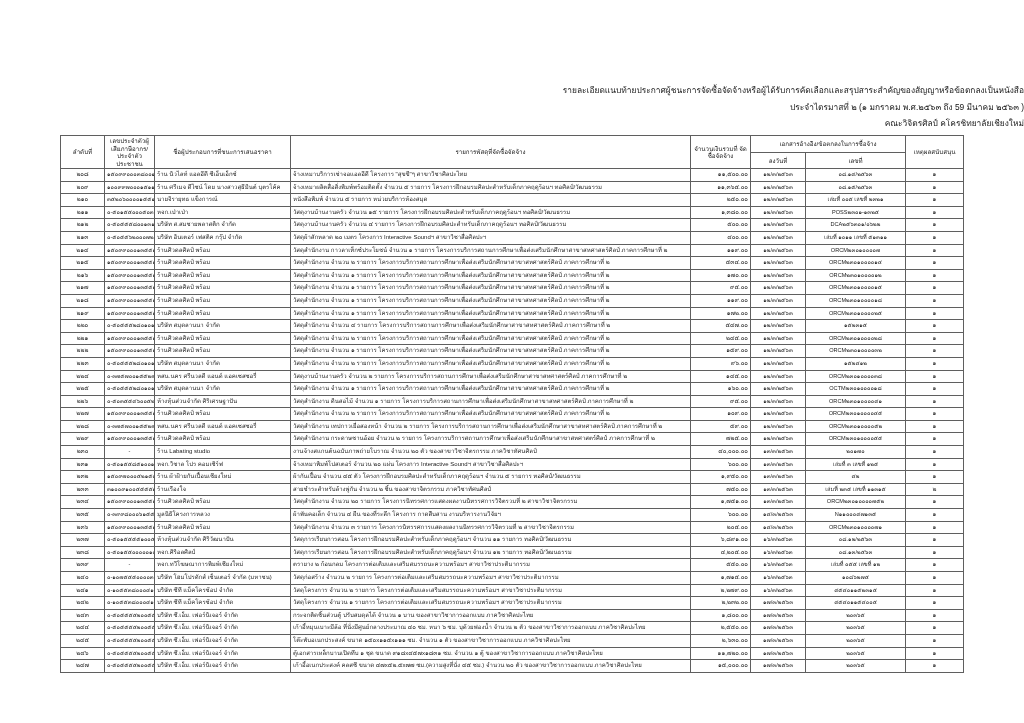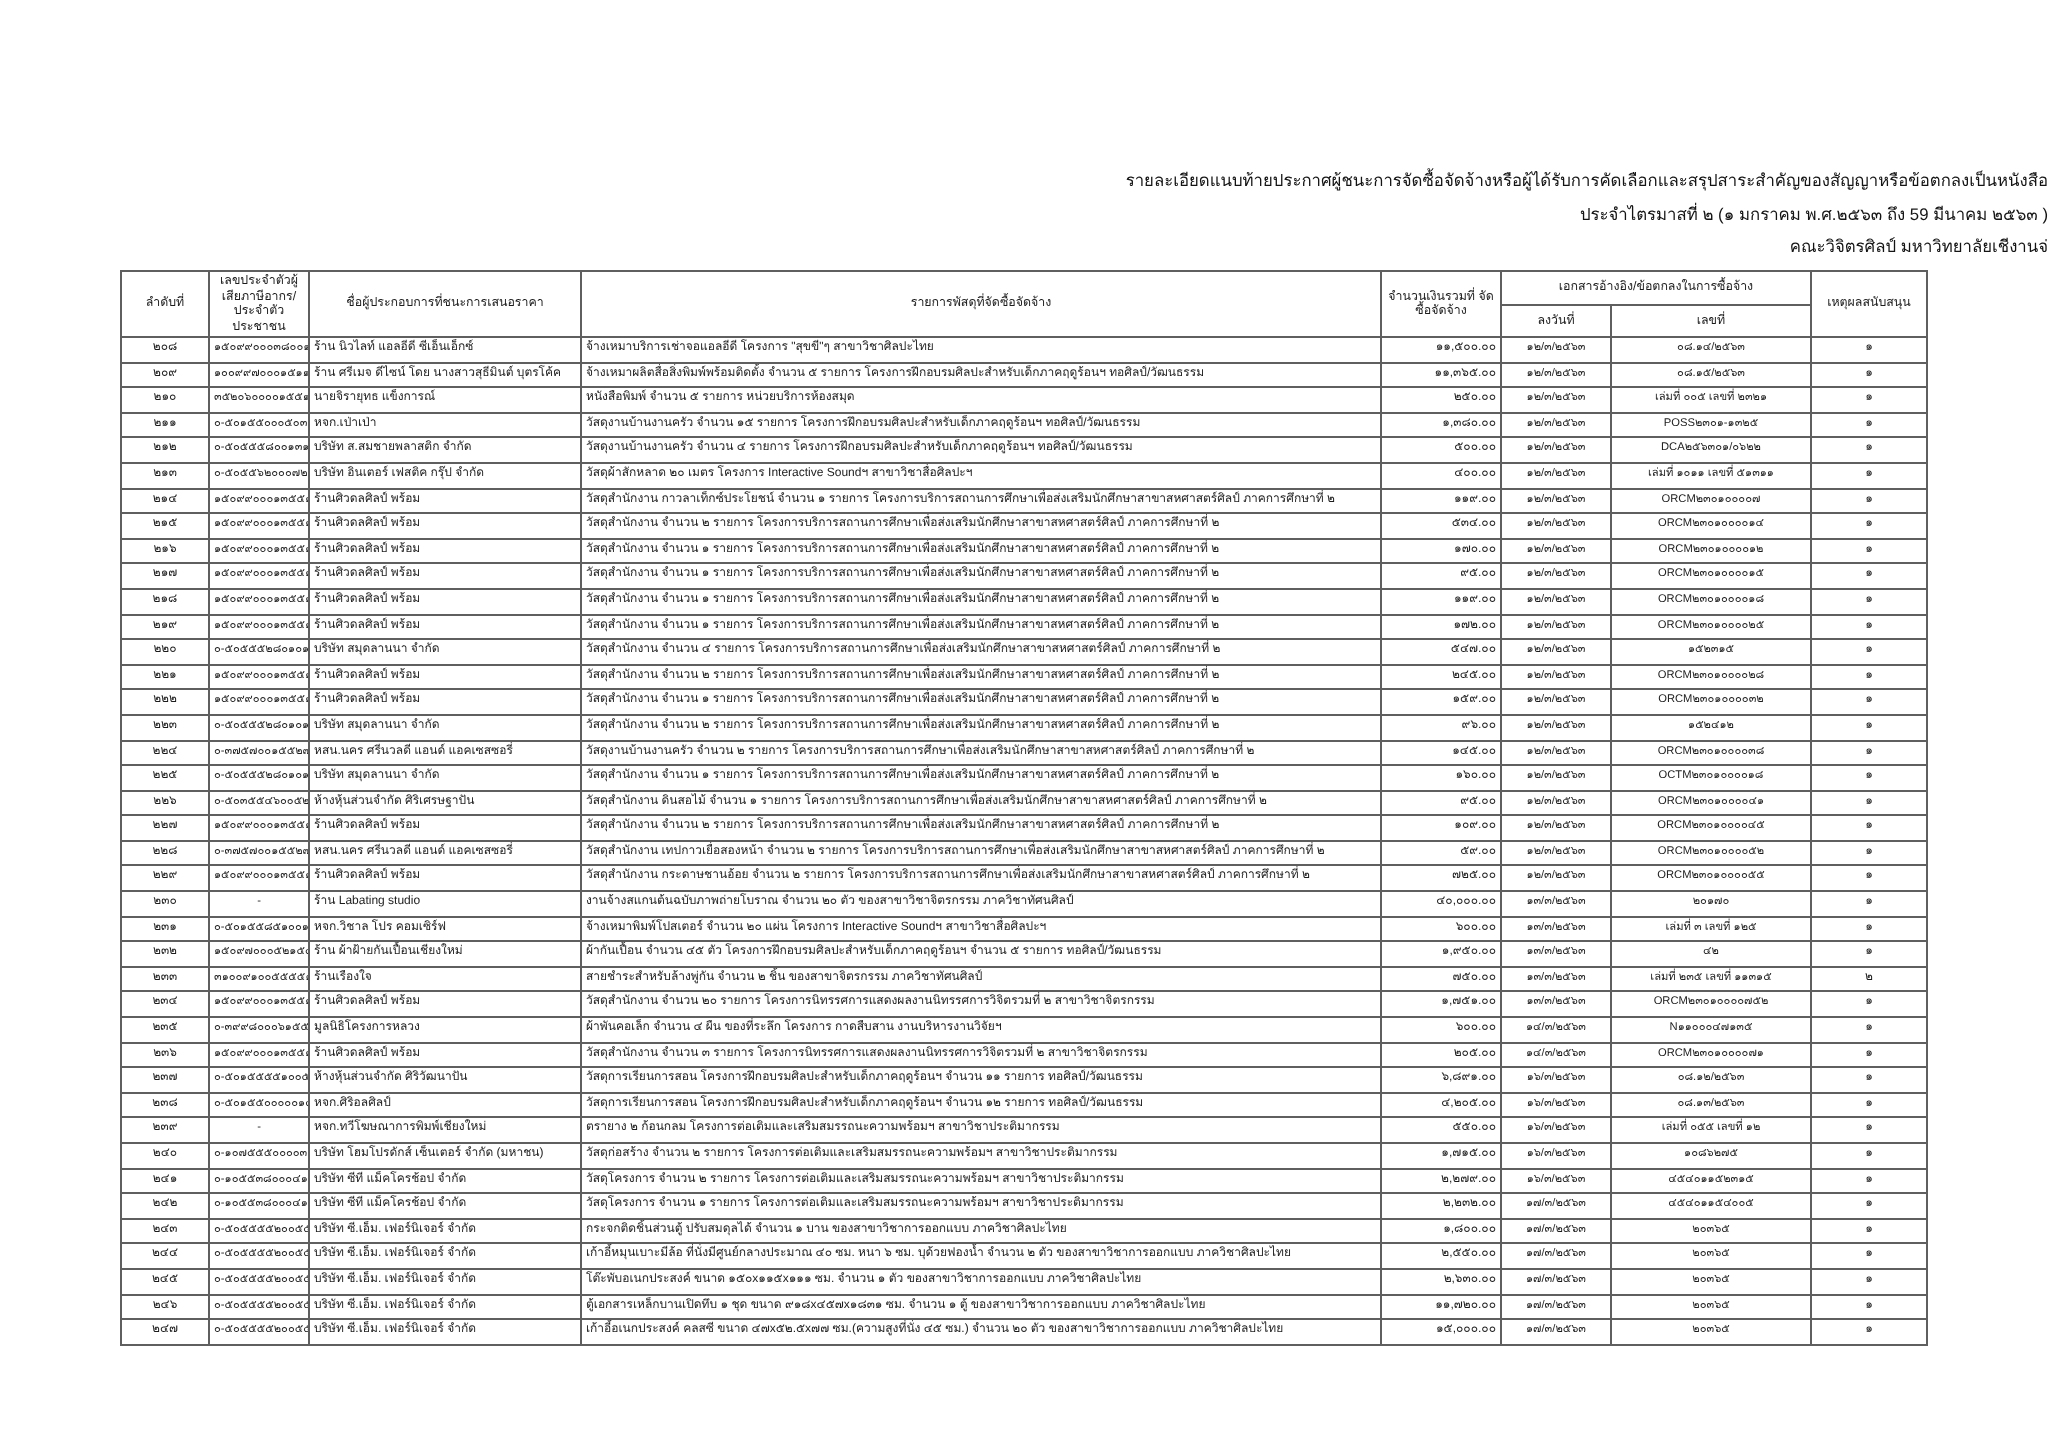--- a/index.html
+++ b/index.html
@@ -46,21 +46,21 @@
   .c-reason{text-align:center}
 </style>
 </head>
 <body>
 
 <div class="sheet">
 
   <div class="titles">
     <div>รายละเอียดแนบท้ายประกาศผู้ชนะการจัดซื้อจัดจ้างหรือผู้ได้รับการคัดเลือกและสรุปสาระสำคัญของสัญญาหรือข้อตกลงเป็นหนังสือ</div>
     <div>ประจำไตรมาสที่ ๒ (๑ มกราคม พ.ศ.๒๕๖๓ ถึง 59 มีนาคม ๒๕๖๓ )</div>
-    <div>คณะวิจิตรศิลป์ มหาวิทยาลัยเชีงานจ่</div>
+    <div>คณะวิจิตรศิลป์ คโครชิทยาลัยเชียงใหม่</div>
   </div>
 
   <table class="doc">
     <colgroup>
       <col class="w-seq">
         <col class="w-tax">
         <col class="w-vendor">
         <col class="w-item">
       <col class="w-amount">
         <col class="w-date">

